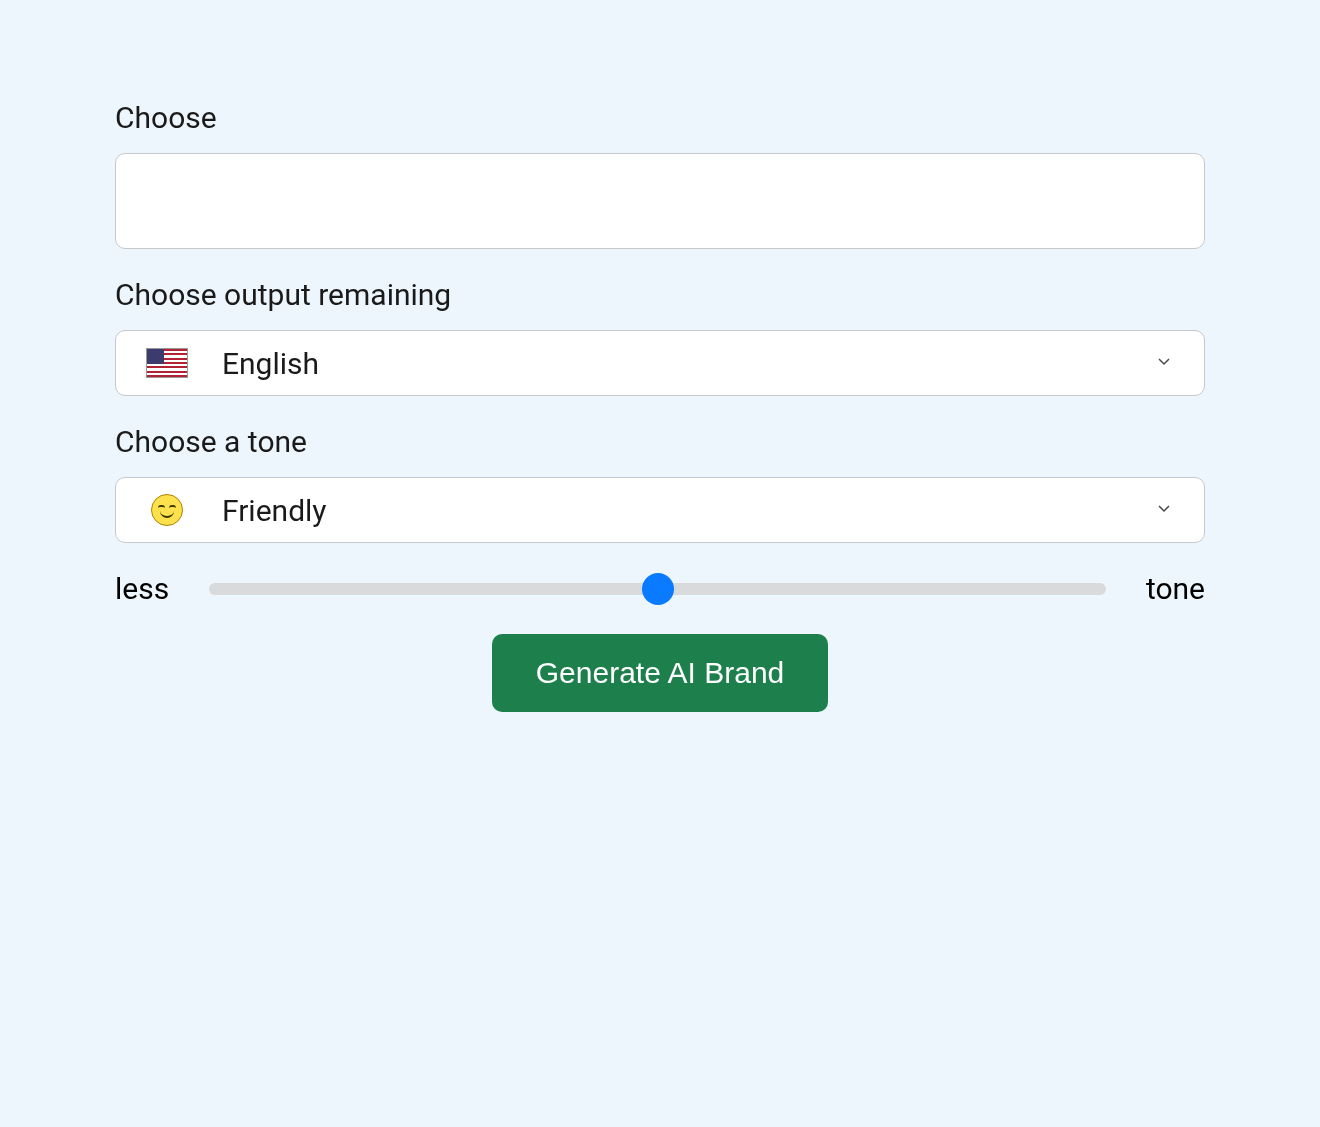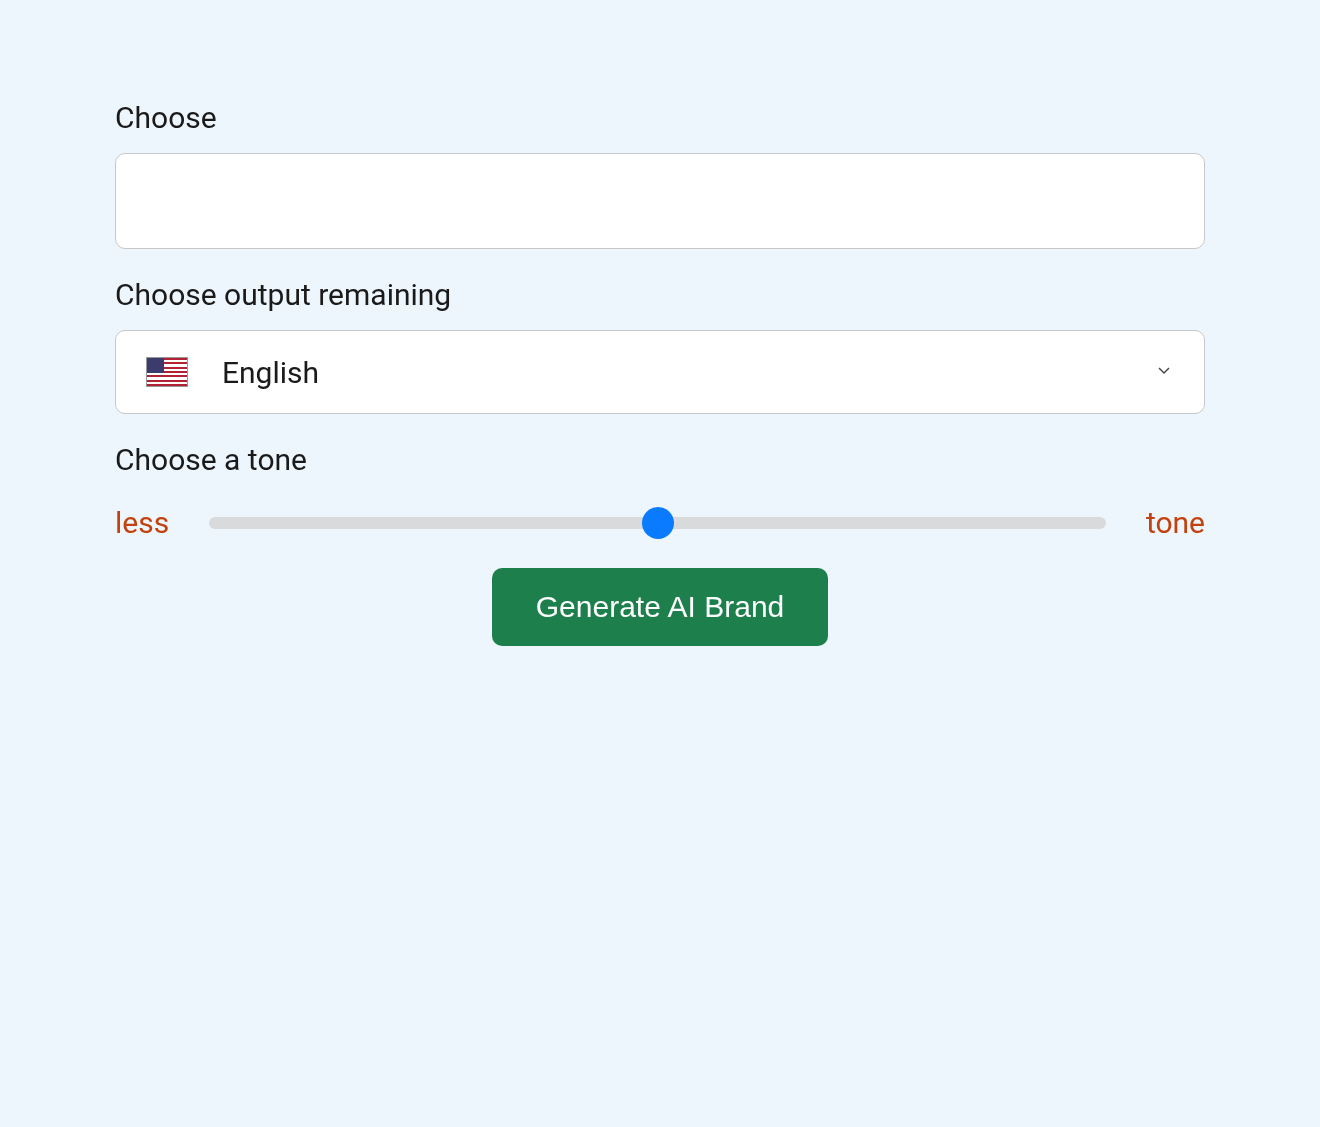--- a/index.html
+++ b/index.html
@@ -35,21 +35,21 @@
       padding: 0 24px;
       outline: none;
     }
     .helper-text {
       font-size: 27px;
       color: #8a8f98;
       margin-top: 16px;
     }
     .select-box {
       width: 100%;
-      height: 84px;
+      height: 66px;
       border: 1px solid #c8c8c8;
       border-radius: 10px;
       background: #fff;
       display: flex;
       align-items: center;
       padding: 0 30px;
       cursor: pointer;
       position: relative;
     }
     .select-icon {
@@ -69,21 +69,21 @@
       color: #4a4a4a;
     }
     .slider-row {
       display: flex;
       align-items: center;
       gap: 40px;
       margin-top: 18px;
     }
     .slider-label {
       font-size: 30px;
-      color: #c2410c;
+      color: #000000;
     }
     .slider-track {
       flex: 1;
       height: 12px;
       background: #d9dadb;
       border-radius: 6px;
       position: relative;
       cursor: pointer;
     }
     .slider-thumb {
@@ -197,20 +197,35 @@
     <span class="chevron">
       <svg width="20" height="20" viewBox="0 0 20 20" fill="none" stroke="currentColor" stroke-width="1.5">
         <polyline points="5 8 10 13 15 8"></polyline>
       </svg>
     </span>
   </div>
 </div>
 
 <div class="form-group">
   <label class="label">Choose a tone</label>
+  <div class="select-box">
+    <span class="select-icon">
+      <span class="smile-face">
+        <span class="eye-l"></span>
+        <span class="eye-r"></span>
+        <span class="mouth"></span>
+      </span>
+    </span>
+    <span class="select-text">Friendly</span>
+    <span class="chevron">
+      <svg width="20" height="20" viewBox="0 0 20 20" fill="none" stroke="currentColor" stroke-width="1.5">
+        <polyline points="5 8 10 13 15 8"></polyline>
+      </svg>
+    </span>
+  </div>
 </div>
 
 <div class="form-group">
   <div class="slider-row">
     <span class="slider-label">less</span>
     <div class="slider-track">
       <div class="slider-thumb" id="slider-thumb" style="left: 50%;"></div>
     </div>
     <span class="slider-label">tone</span>
   </div>

